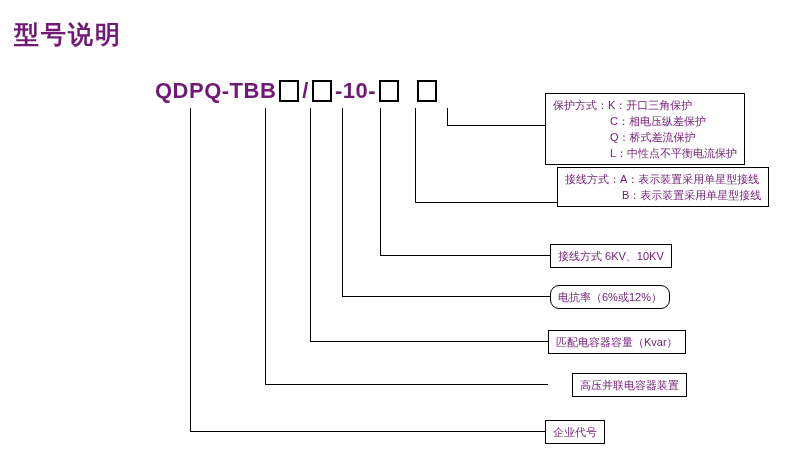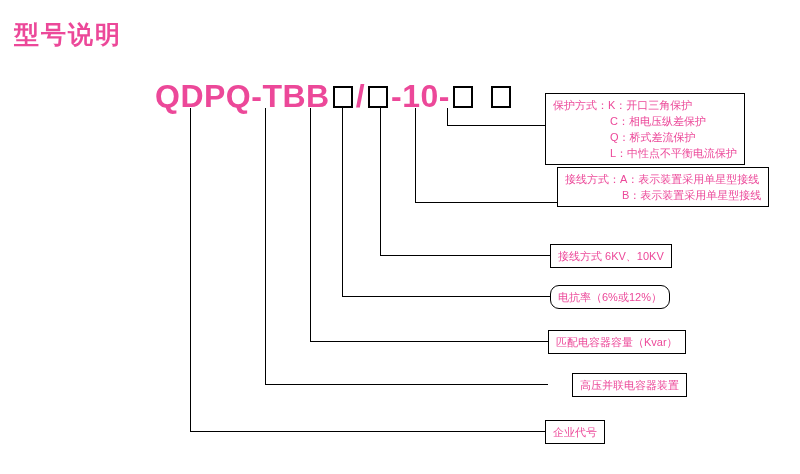--- a/index.html
+++ b/index.html
@@ -3,38 +3,38 @@
 <meta charset="utf-8">
 <style>
   html,body{margin:0;padding:0;background:#ffffff;}
   #canvas{
     position:relative;
     width:800px;
     height:474px;
     background:#ffffff;
     overflow:hidden;
     font-family:"Liberation Sans","DejaVu Sans",sans-serif;
-    color:#ec4899;
+    color:#701a75;
   }
   .page-title{
     position:absolute;
     left:14px;
     top:18px;
     font-family:"Liberation Serif","DejaVu Serif",serif;
     font-size:25px;
     font-weight:600;
     letter-spacing:2px;
   }
   .model-code{
     position:absolute;
     left:155px;
     top:78px;
     display:flex;
     align-items:center;
-    font-size:32px;
+    font-size:22px;
     font-weight:bold;
     letter-spacing:0.5px;
     white-space:pre;
   }
   .ph-box{
     display:inline-block;
     width:16px;
     height:18px;
     border:2px solid #000;
     margin:0 3px;

